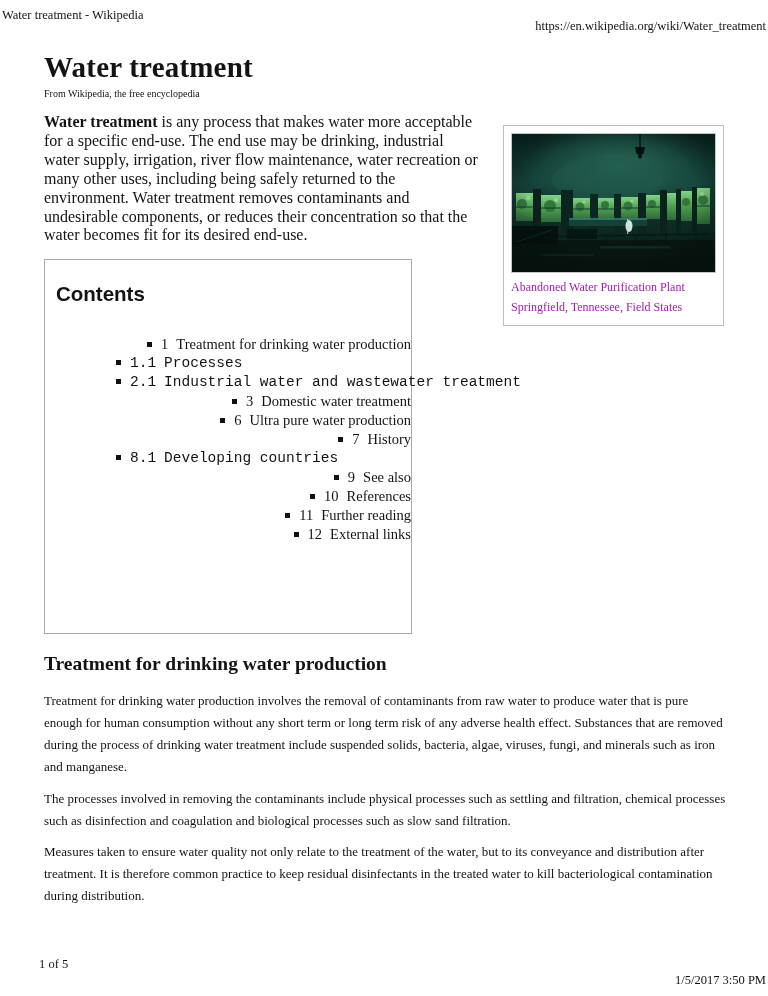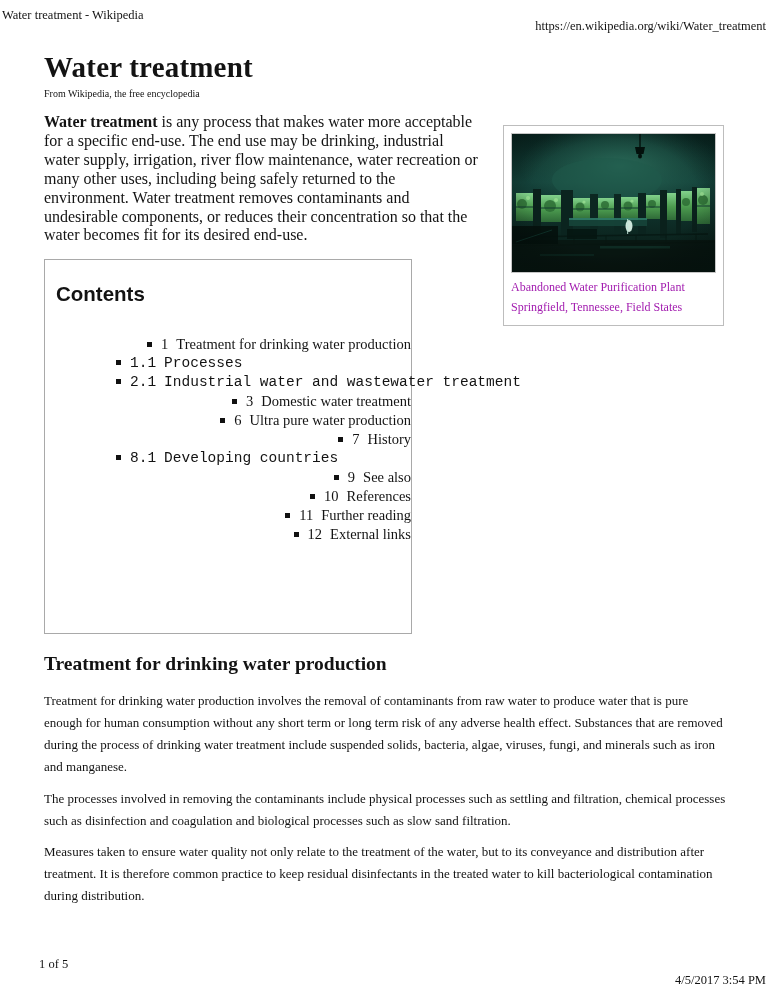--- a/index.html
+++ b/index.html
@@ -185,15 +185,15 @@
   </div>
 
   <div class="abs sec-heading">Treatment for drinking water production</div>
   <div class="abs body-text">
     <p>Treatment for drinking water production involves the removal of contaminants from raw water to produce water that is pure enough for human consumption without any short term or long term risk of any adverse health effect. Substances that are removed during the process of drinking water treatment include suspended solids, bacteria, algae, viruses, fungi, and minerals such as iron and manganese.</p>
     <p>The processes involved in removing the contaminants include physical processes such as settling and filtration, chemical processes such as disinfection and coagulation and biological processes such as slow sand filtration.</p>
     <p>Measures taken to ensure water quality not only relate to the treatment of the water, but to its conveyance and distribution after treatment. It is therefore common practice to keep residual disinfectants in the treated water to kill bacteriological contamination during distribution.</p>
   </div>
 
   <span class="abs ftr-left">1 of 5</span>
-  <span class="abs ftr-right">4/5/2017 3:54 PM</span>
+  <span class="abs ftr-right">1/5/2017 3:50 PM</span>
 
 </div>
 
 </body></html>

